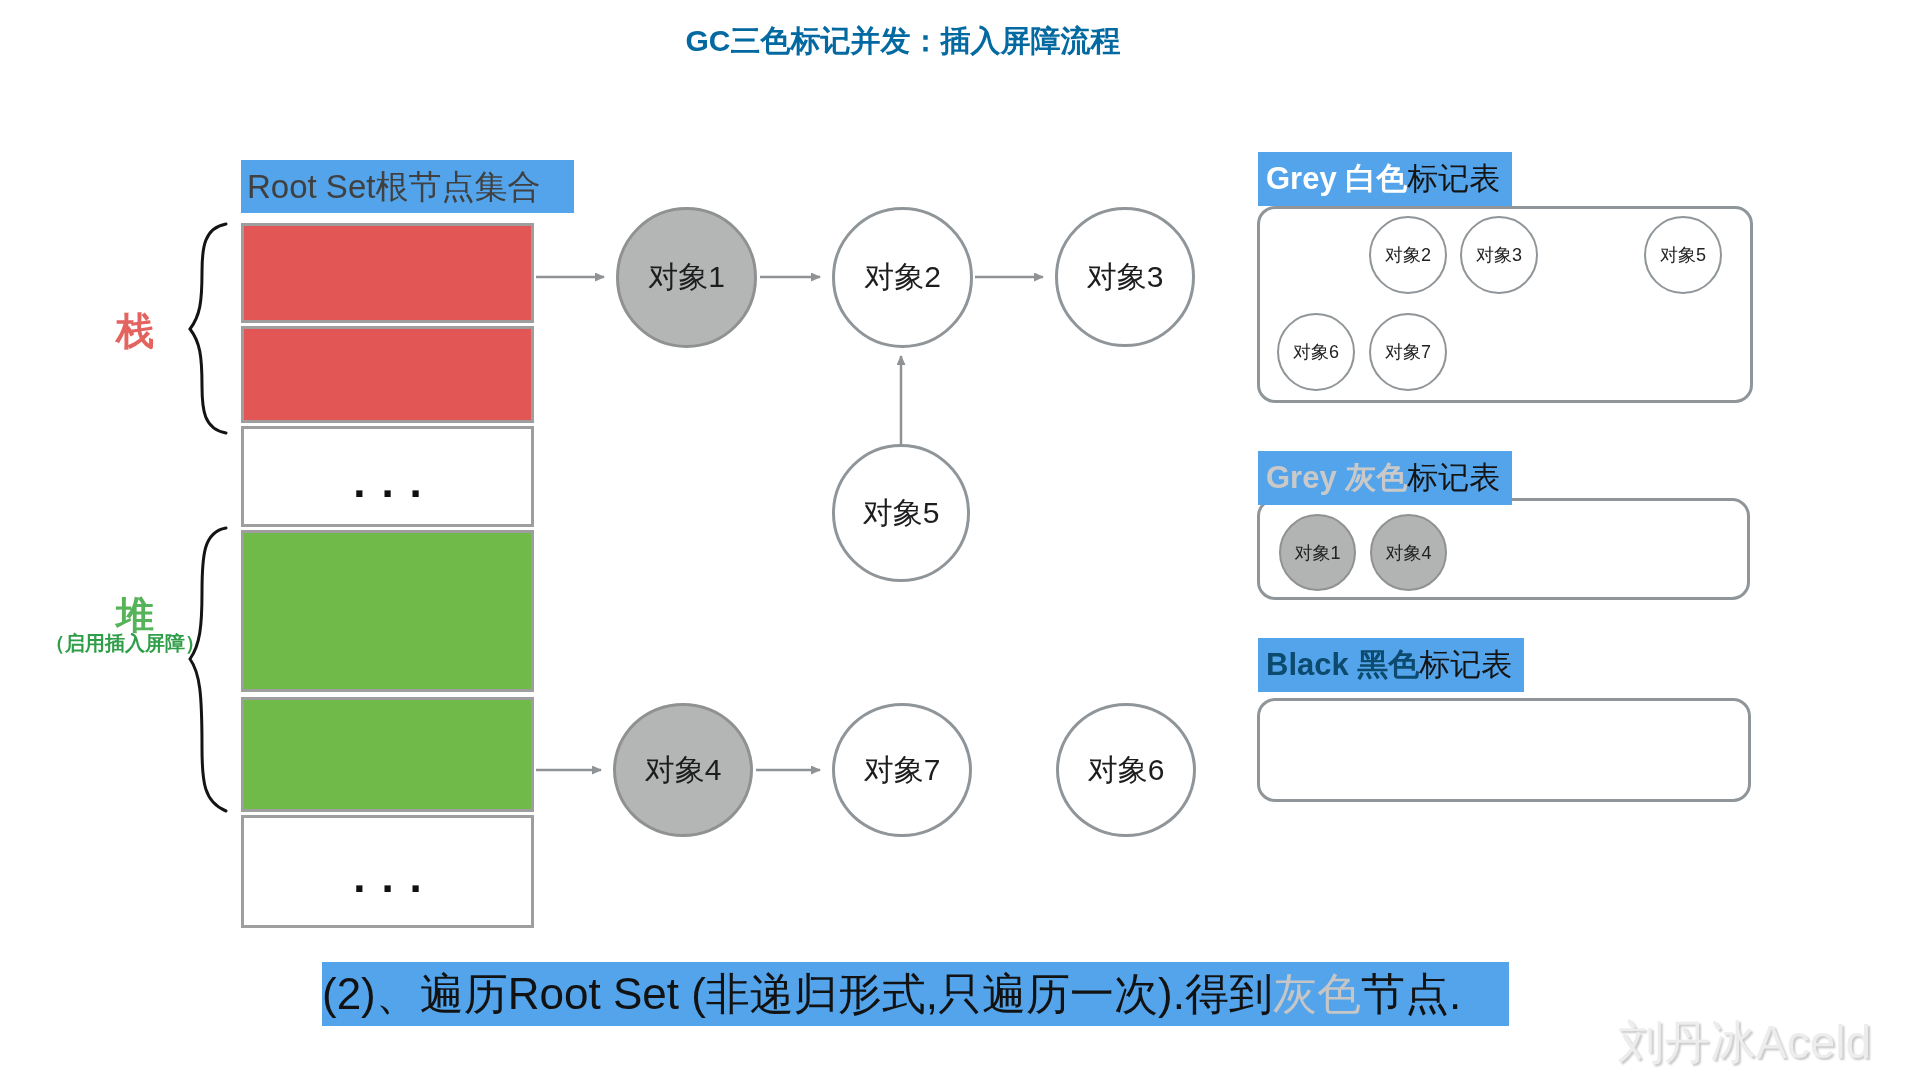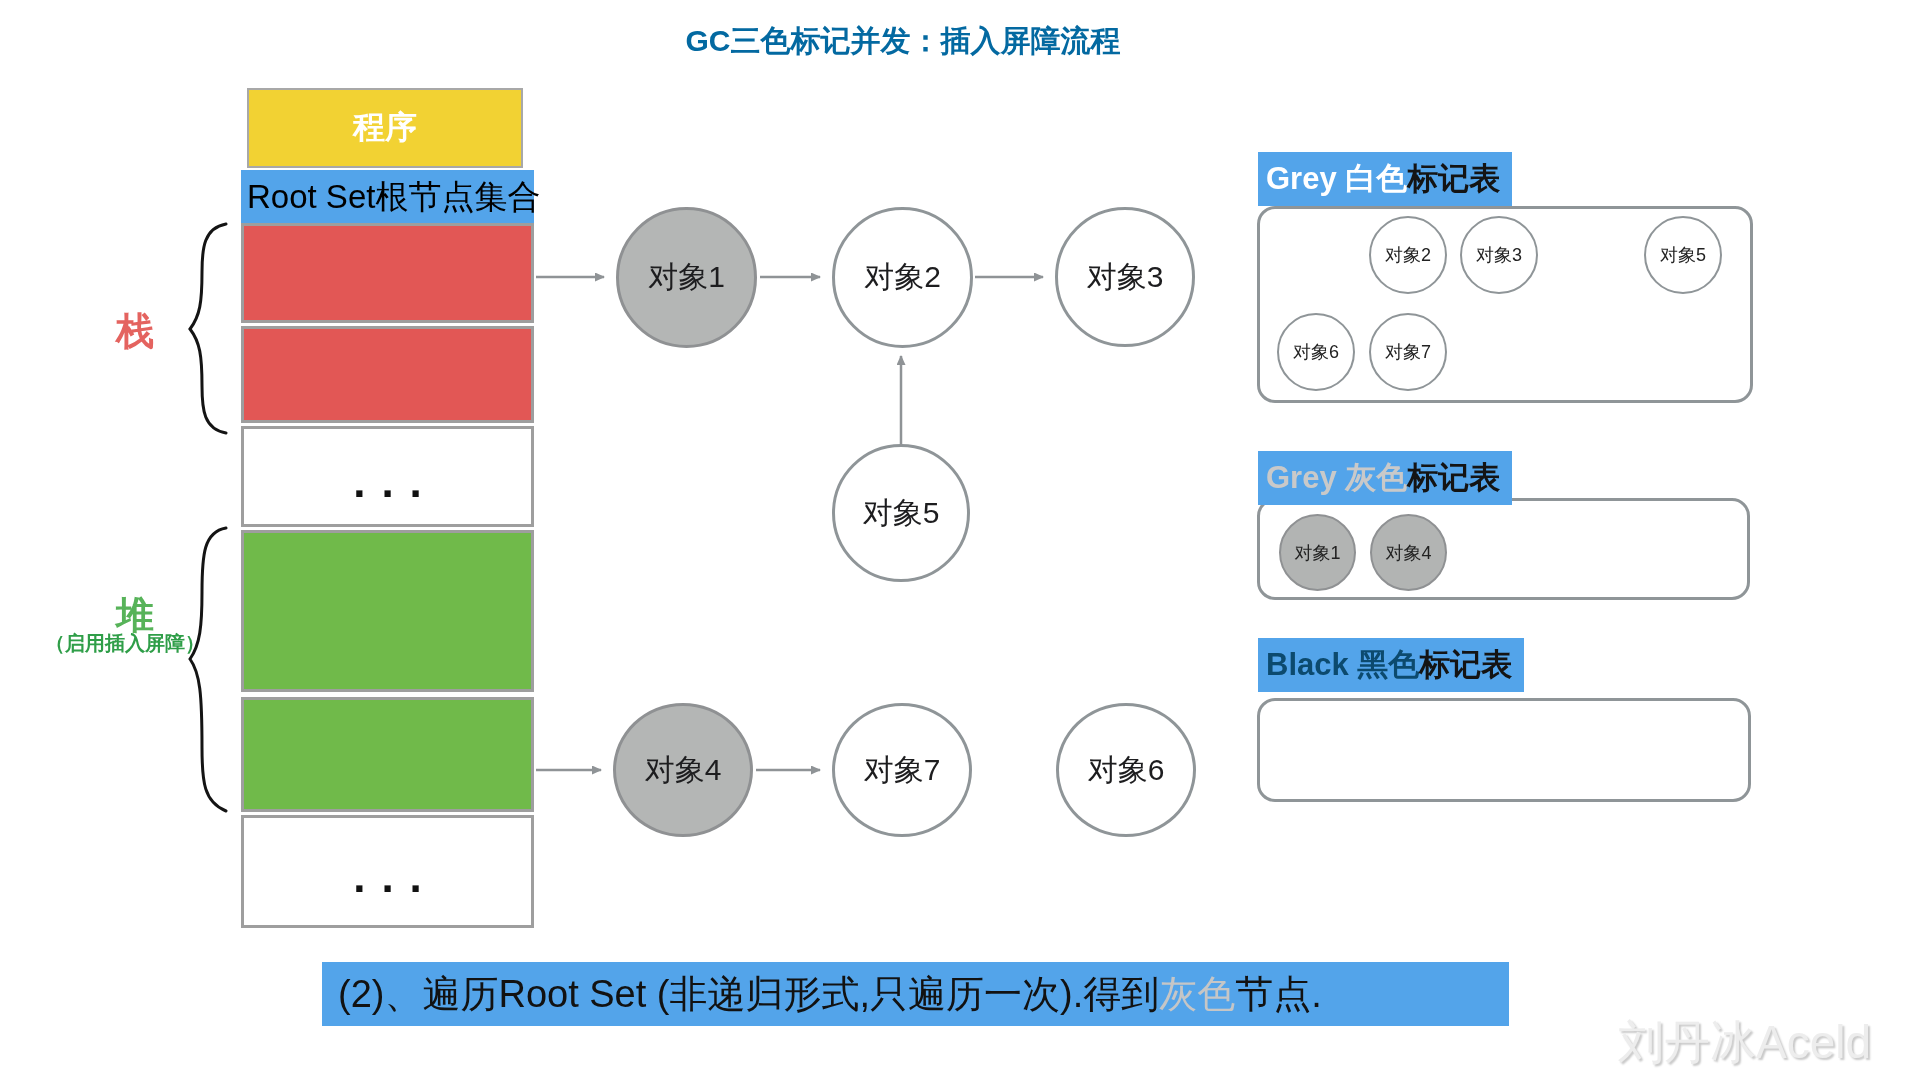--- a/index.html
+++ b/index.html
@@ -3,30 +3,30 @@
 <meta charset="utf-8">
 <style>
   html,body{margin:0;padding:0;background:#ffffff;}
   body{font-family:"Liberation Sans","DejaVu Sans",sans-serif;}
   #stage{position:relative;width:1920px;height:1080px;background:#ffffff;overflow:hidden;}
   .abs{position:absolute;box-sizing:border-box;}
 
   
   .title{left:453px;top:21px;width:900px;text-align:center;font-size:30px;font-weight:bold;color:#0369a1;}
   .caption{left:322px;top:962px;width:1187px;height:64px;background:#53a4ea;line-height:64px;
-           padding-left:16px;font-size:38px;color:#121212;white-space:nowrap;}
+           font-size:44px;color:#121212;white-space:nowrap;}
   .caption .hl{color:#c6c6c6;}
   .watermark{left:1618px;top:1012px;width:300px;font-size:46px;color:#ededed;
              text-shadow:2px 2px 2px #c9c9c9;white-space:nowrap;}
 
   
   .block{left:241px;width:293px;border:3px solid #9e9e9e;}
   .program{left:247px;top:88px;width:276px;height:80px;background:#f2d233;border:2px solid #a8a8a8;
            color:#fff;font-weight:bold;font-size:32px;display:flex;align-items:center;justify-content:center;}
-  .rootset{left:241px;top:170px;width:293px;height:53px;background:#53a4ea;color:#000000;
+  .rootset{left:241px;top:160px;width:333px;height:53px;background:#53a4ea;color:#404040;
            font-size:33px;line-height:53px;padding-left:6px;white-space:nowrap;}
   .red1{top:223px;height:100px;background:#e25755;}
   .red2{top:326px;height:97px;background:#e25755;}
   .whiteb1{top:426px;height:101px;background:#fff;}
   .green1{top:530px;height:162px;background:#70ba4a;}
   .green2{top:697px;height:115px;background:#70ba4a;}
   .whiteb2{top:815px;height:113px;background:#fff;}
   .dots{display:flex;align-items:center;justify-content:center;font-weight:bold;font-size:44px;
         letter-spacing:16px;text-indent:16px;color:#111;padding-top:10px;}
 
@@ -46,21 +46,21 @@
   .n7{left:832px;top:703px;width:140px;height:134px;}
   .n6{left:1056px;top:703px;width:140px;height:134px;}
 
   
   .tbl-header{left:1258px;height:54px;background:#53a4ea;line-height:54px;padding:0 12px 0 8px;
               font-size:31px;white-space:nowrap;display:inline-block;z-index:6;}
   .tbl-header .en{font-weight:bold;}
   .hdr-white{top:152px;}  .hdr-white .en{color:#ffffff;}
   .hdr-grey{top:451px;}   .hdr-grey .en{color:#c9c9c9;margin-top:11px;}
   .hdr-black{top:638px;}  .hdr-black .en{color:#0c4a6e;}
-  .tbl-header .cn{color:#141414;font-weight:bold;}
+  .tbl-header .cn{color:#141414;font-weight:normal;}
   .tbl-box{left:1257px;width:496px;background:#fff;border:3px solid #8f9598;border-radius:18px;z-index:2;}
   .box-white{top:206px;height:197px;}
   .box-grey{top:498px;height:102px;width:493px;}
   .box-black{top:698px;height:104px;width:494px;}
   .mini{border-radius:50%;border:2px solid #8f9598;background:#fff;color:#222;
         display:flex;align-items:center;justify-content:center;font-size:18px;z-index:3;}
   .mini.grey{background:#b2b4b3;border-color:#8f9193;}
   .w2{left:1369px;top:216px;width:78px;height:78px;}
   .w3{left:1460px;top:216px;width:78px;height:78px;}
   .w5{left:1644px;top:216px;width:78px;height:78px;}
@@ -72,23 +72,20 @@
   
   #connectors{position:absolute;left:0;top:0;width:1920px;height:1080px;z-index:5;pointer-events:none;}
 </style>
 </head>
 <body>
 
 <div id="stage">
 
   <div class="abs title">GC三色标记并发：插入屏障流程</div>
 
-  <div class="abs program">
-    <span>程序</span>
-  </div>
   <div class="abs rootset">
     <span>Root Set根节点集合</span>
   </div>
   <div class="abs block red1"></div>
   <div class="abs block red2"></div>
   <div class="abs block whiteb1 dots">...</div>
   <div class="abs block green1"></div>
   <div class="abs block green2"></div>
   <div class="abs block whiteb2 dots">...</div>
 

